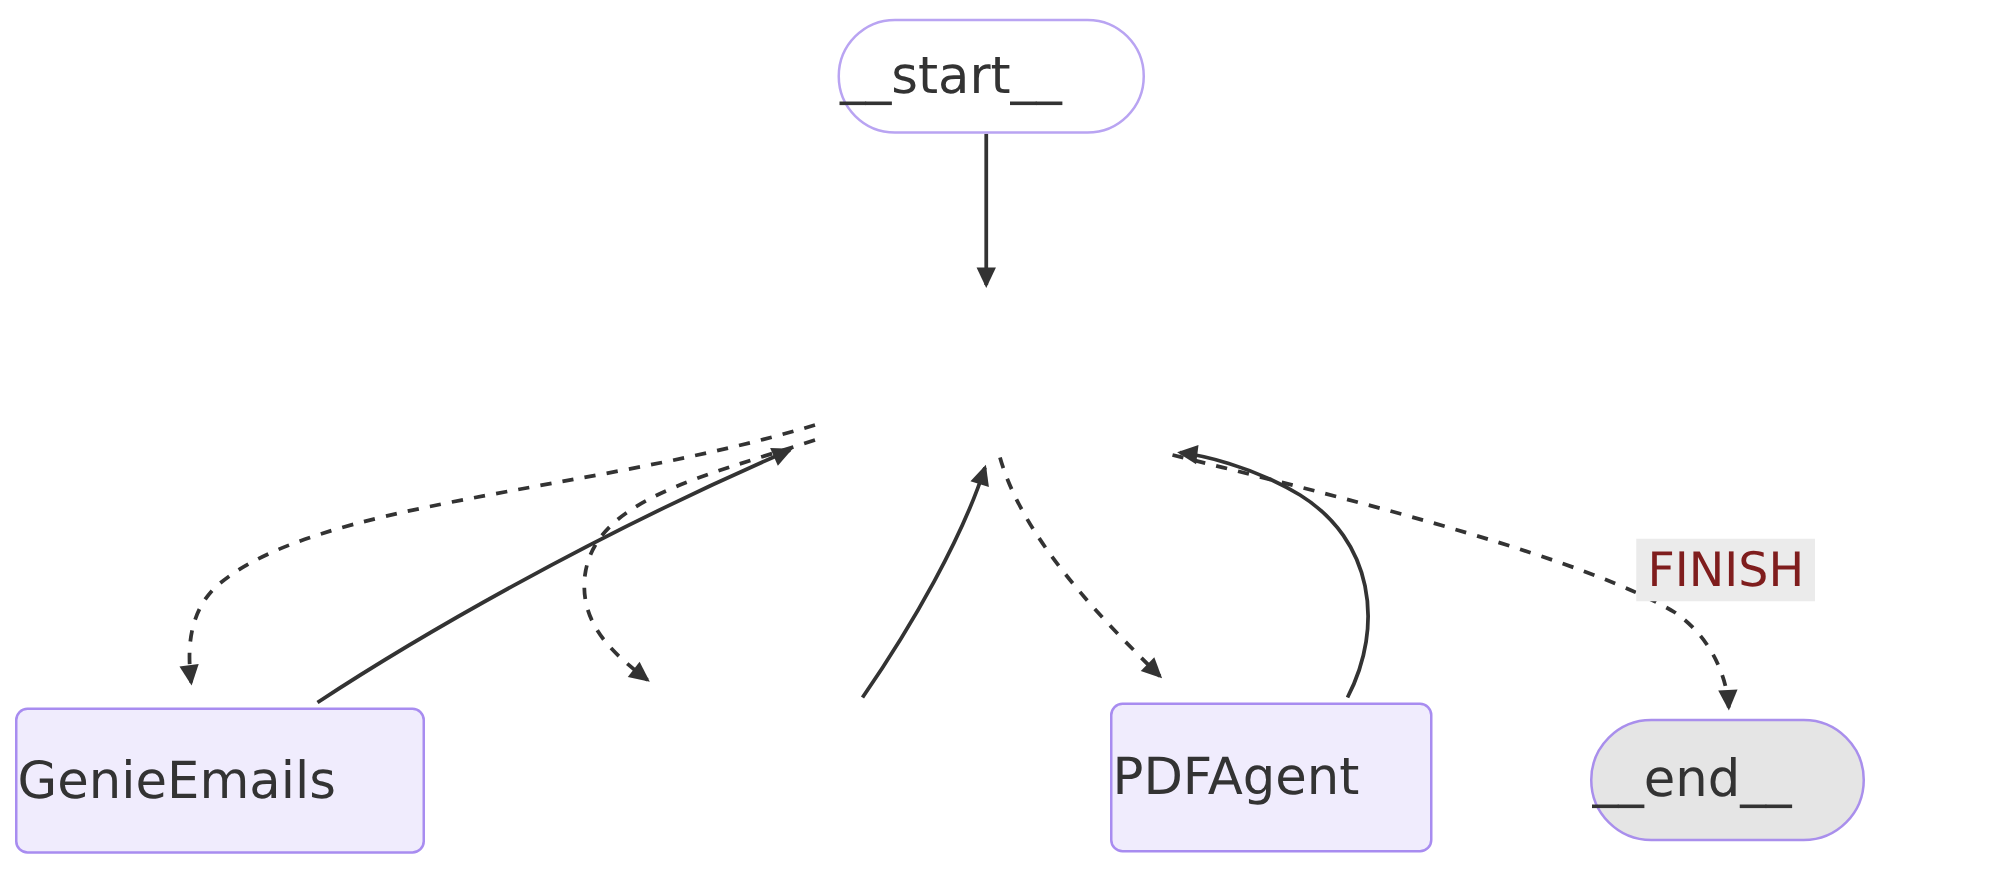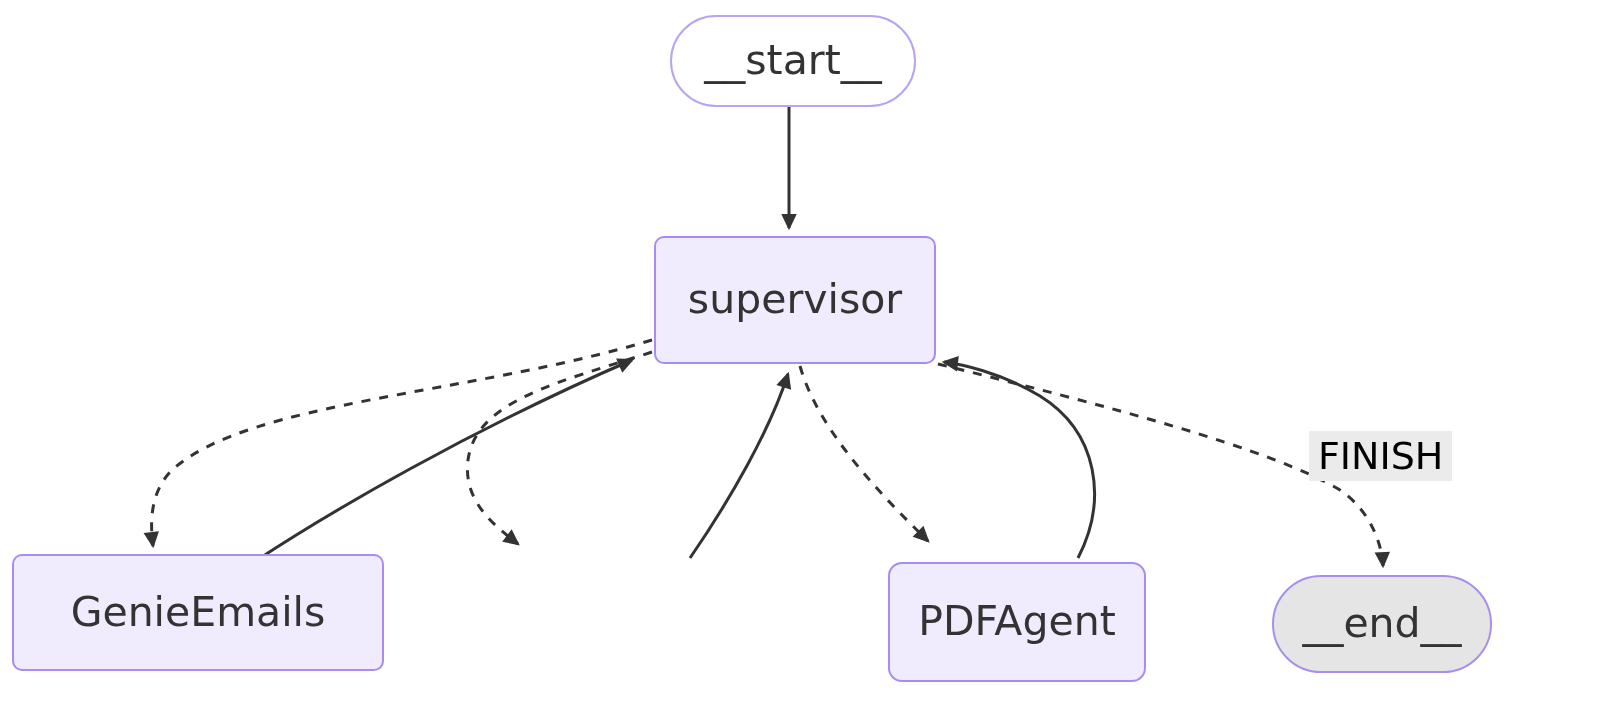--- a/index.html
+++ b/index.html
@@ -24,21 +24,21 @@
     position: absolute;
     left: 0;
     top: 0;
     width: 1600px;
     height: 715px;
   }
   .node {
     position: absolute;
     display: flex;
     align-items: center;
-    justify-content: center;
+    justify-content: flex-start;
     box-sizing: border-box;
     color: #333333;
     text-align: center;
     line-height: 1.1;
     z-index: 3;
   }
   .node-process {
     background: #f0ecfd;
     border: 2.2px solid #a88cf0;
     border-radius: 10px;
@@ -56,21 +56,21 @@
     border-radius: 60px;
     font-size: 41px;
   }
   .node-label {
     display: block;
     white-space: nowrap;
   }
   .edge-label {
     position: absolute;
     background: #ebebeb;
-    color: #000000;
+    color: #7f1d1d;
     font-size: 38px;
     padding: 3px 9px;
     white-space: nowrap;
     z-index: 2;
   }
 </style>
 </head>
 <body>
 
 <div id="graph-canvas">
@@ -96,30 +96,27 @@
 
     <path d="M 690 558 C 730 500, 770 430, 788 374" fill="none" stroke="#333333" stroke-width="3" marker-end="url(#arrow)"></path>
 
     <path d="M 1078 558 C 1108 500, 1098 432, 1040 396 C 1000 372, 960 364, 944 362" fill="none" stroke="#333333" stroke-width="3" marker-end="url(#arrow)"></path>
   </svg>
 
   <div class="node node-start" style="left:670px; top:15px; width:246px; height:92px;">
     <span class="node-label">__start__</span>
   </div>
 
-  <div class="node node-process" style="left:654px; top:236px; width:282px; height:128px;">
-    <span class="node-label">supervisor</span>
-  </div>
 
-  <div class="node node-process" style="left:12px; top:554px; width:372px; height:117px;">
+  <div class="node node-process" style="left:12px; top:566px; width:328px; height:117px;">
     <span class="node-label">GenieEmails</span>
   </div>
 
 
-  <div class="node node-process" style="left:888px; top:562px; width:258px; height:120px;border-radius:14px;">
+  <div class="node node-process" style="left:888px; top:562px; width:258px; height:120px;">
     <span class="node-label">PDFAgent</span>
   </div>
 
   <div class="node node-end" style="left:1272px; top:575px; width:220px; height:98px;">
     <span class="node-label">__end__</span>
   </div>
 
   <div class="edge-label" style="left:1309px; top:431px;">FINISH</div>
 
 </div>

